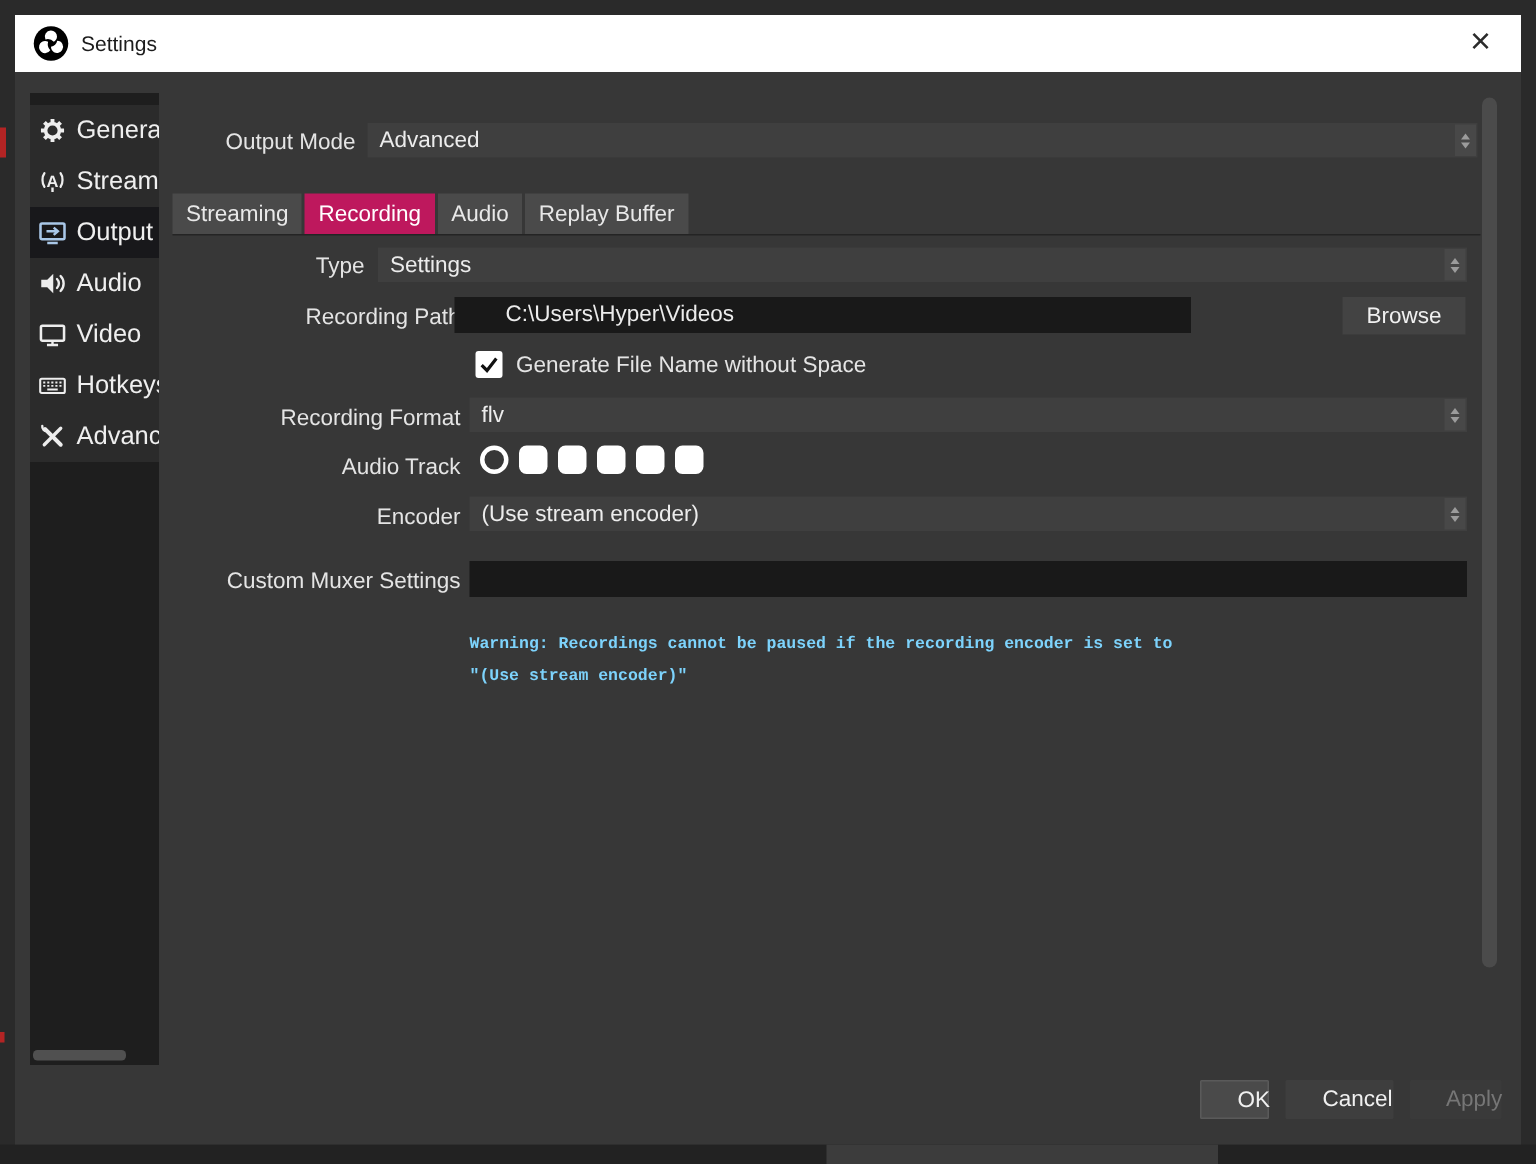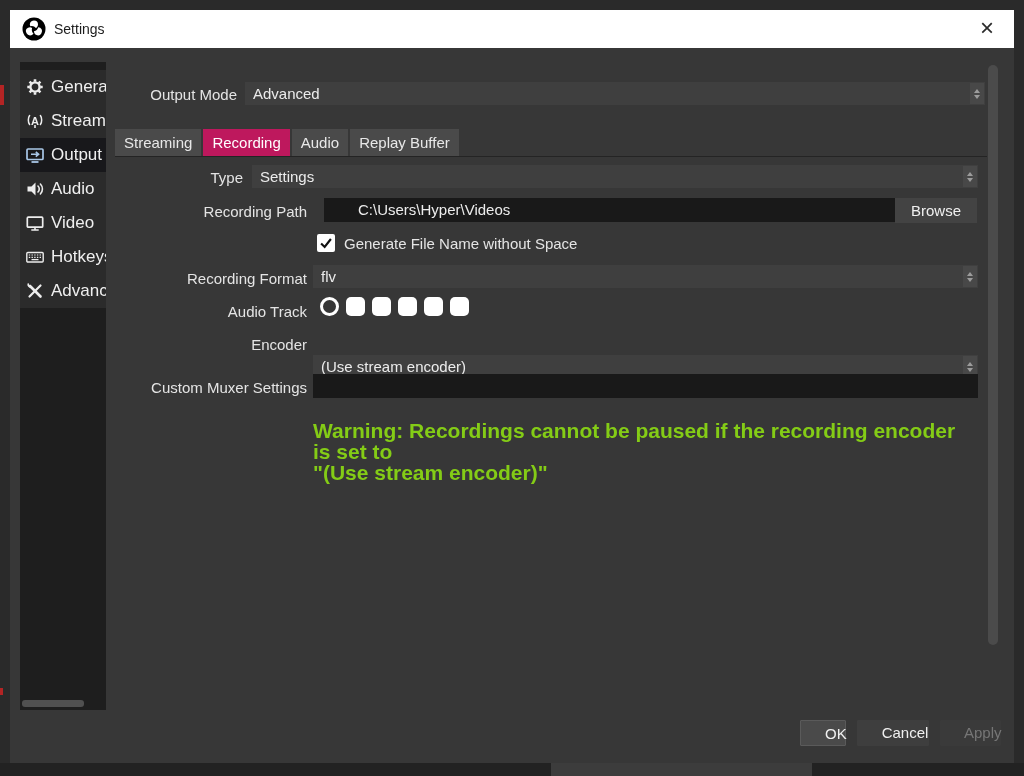--- a/index.html
+++ b/index.html
@@ -56,45 +56,45 @@
   .tabline { position:absolute; left:105px; top:146px; width:872px; height:1px; background:#242424; }
 
   
   .lbl-outputmode { left:70px; top:75px; width:157px; }
   .cmb-outputmode { left:235px; top:72px; width:740px; }
 
   .lbl-type   { left:90px;  top:158px; width:143px; }
   .cmb-type   { left:242px; top:155px; width:726px; }
 
   .lbl-path   { left:90px;  top:192px; width:207px; }
-  .inp-path   { left:314px; top:188px; width:577px;padding-left:34px; }
+  .inp-path   { left:293px; top:188px; width:491px;padding-left:34px; }
   .btn-browse { position:absolute; left:885px; top:188px; width:82px; height:25px;
                 background:#434343; color:#f0f0f0; font-size:15px; line-height:25px; text-align:center; }
 
   .checkbox { position:absolute; left:307px; top:224px; width:18px; height:18px; background:#ffffff;
               border-radius:2px; display:flex; align-items:center; justify-content:center; }
   .lbl-check { position:absolute; left:334px; top:225px; color:#e4e4e4; font-size:15px; }
 
   .lbl-format { left:90px;  top:259px; width:207px; }
   .cmb-format { left:303px; top:255px; width:665px; }
 
   .lbl-track  { left:90px;  top:292px; width:207px; }
   .track-group { position:absolute; left:310px; top:287px; display:flex; gap:7px; }
   .trk { width:19px; height:19px; }
   .trk.ring   { border-radius:50%; border:3.5px solid #fff; background:transparent; }
   .trk.filled { background:#fff; border-radius:5px; }
 
   .lbl-encoder { left:90px;  top:325px; width:207px; }
-  .cmb-encoder { left:303px; top:321px; width:665px;margin-top:24px; }
+  .cmb-encoder { left:303px; top:321px; width:665px; }
 
   .lbl-muxer { left:90px;  top:368px; width:207px; }
   .inp-muxer { left:303px; top:364px; width:665px; }
 
   .warning { position:absolute; left:303px; top:410px; width:660px;
-             font-size:21px; font-weight:bold; color:#84cc16; line-height:21px; }
+             font-size:11px; font-weight:bold; color:#7dd3fc; line-height:21px;font-family:Liberation Mono, monospace; }
 
   .vscroll { position:absolute; left:978px; top:55px; width:10px; height:580px;
              border-radius:5px; background:#4b4b4b; }
 
   .btn { position:absolute; top:710px; height:26px; line-height:26px; text-align:center;
          font-size:15px; color:#f0f0f0; border-radius:1px;padding-left:24px; }
   .btn-ok     { left:790px; width:46px; background:#4a4a4a; border:1px solid #5a5a5a; }
   .btn-cancel { left:847px; width:72px; background:#3e3e3e; }
   .btn-apply  { left:930px; width:61px; background:#3a3a3a; color:#767676;text-align:center; }
 </style>

